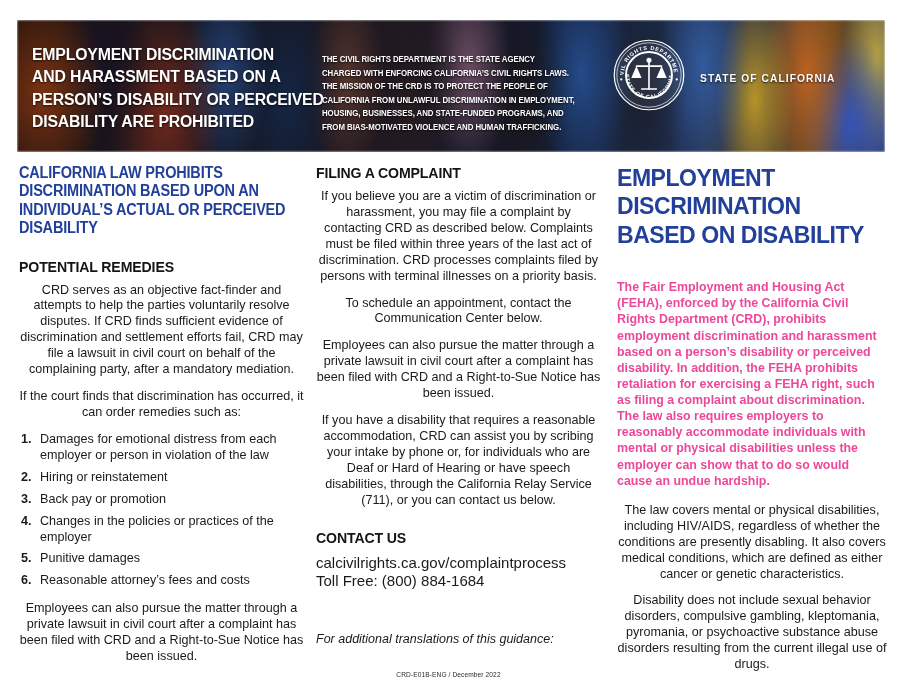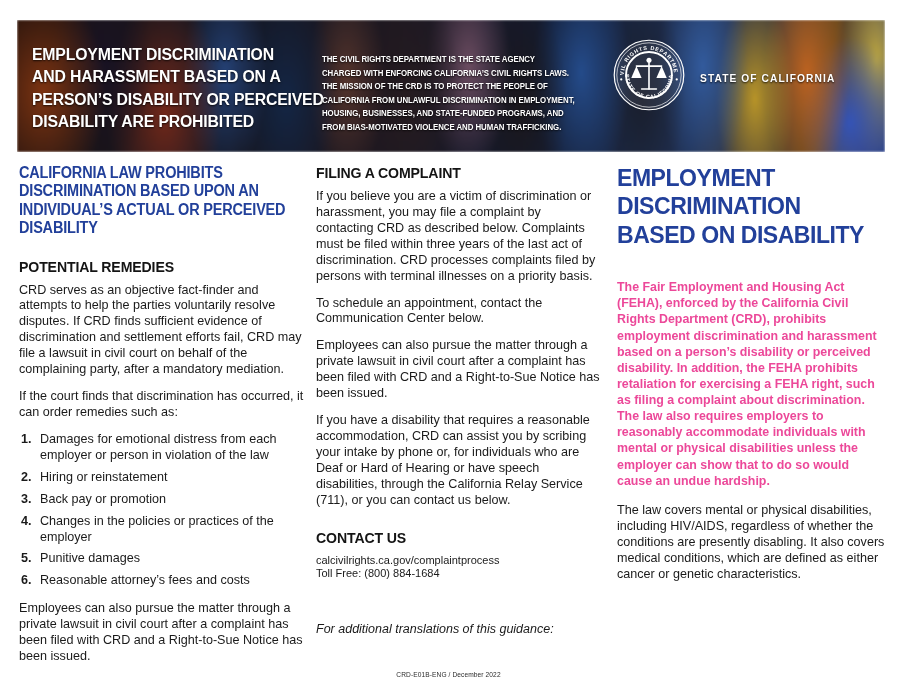--- a/index.html
+++ b/index.html
@@ -162,20 +162,21 @@
     margin: 0 0 8px 0;
     white-space: nowrap;
   }
   .h-black.sp { margin-top: 20px; }
 
   p.body {
     font-size: 12.6px;
     line-height: 1.265;
     margin: 0 0 11px 0;
     color: #1a1a1a;
+    text-align: center;
   }
   p.body:last-child { margin-bottom: 0; }
 
   p.bold {
     font-size: 12.4px;
     line-height: 1.30;
     font-weight: bold;
     margin: 0 0 14px 0;
     color: #ec4899;
   }
@@ -195,21 +196,21 @@
   }
   ol.remedies li::before {
     counter-increment: rem;
     content: counter(rem) ".";
     position: absolute;
     left: 2px;
     top: 0;
     font-weight: bold;
   }
 
-  .contact-lines { font-size: 11px; line-height: 1.255; margin: 0; }
+  .contact-lines { font-size: 15px; line-height: 1.255; margin: 0; }
   .contact-lines div { white-space: nowrap; }
 
   .translations {
     margin-top: 17px;
     font-size: 12.5px;
     line-height: 1.28;
   }
   .translations .it { font-style: italic; white-space: nowrap; margin-top: 40px; }
   .translations a {
     color: #2B4FB5;
@@ -332,15 +333,16 @@
 
 <div class="col col-right">
   <div class="h-blue-lg">
     <div>EMPLOYMENT</div>
     <div>DISCRIMINATION</div>
     <div>BASED ON DISABILITY</div>
   </div>
 
   <p class="bold">The Fair Employment and Housing Act (FEHA), enforced by the California Civil Rights Department (CRD), prohibits employment discrimination and harassment based on a person’s disability or perceived disability. In addition, the FEHA prohibits retaliation for exercising a FEHA right, such as filing a complaint about discrimination. The law also requires employers to reasonably accommodate individuals with mental or physical disabilities unless the employer can show that to do so would cause an undue hardship.</p>
   <p class="body">The law covers mental or physical disabilities, including HIV/AIDS, regardless of whether the conditions are presently disabling. It also covers medical conditions, which are defined as either cancer or genetic characteristics.</p>
+  <p class="body">Disability does not include sexual behavior disorders, compulsive gambling, kleptomania, pyromania, or psychoactive substance abuse disorders resulting from the current illegal use of drugs.</p>
 </div>
 
 <div class="footer">CRD-E01B-ENG / December 2022</div>
 
 </body></html>

